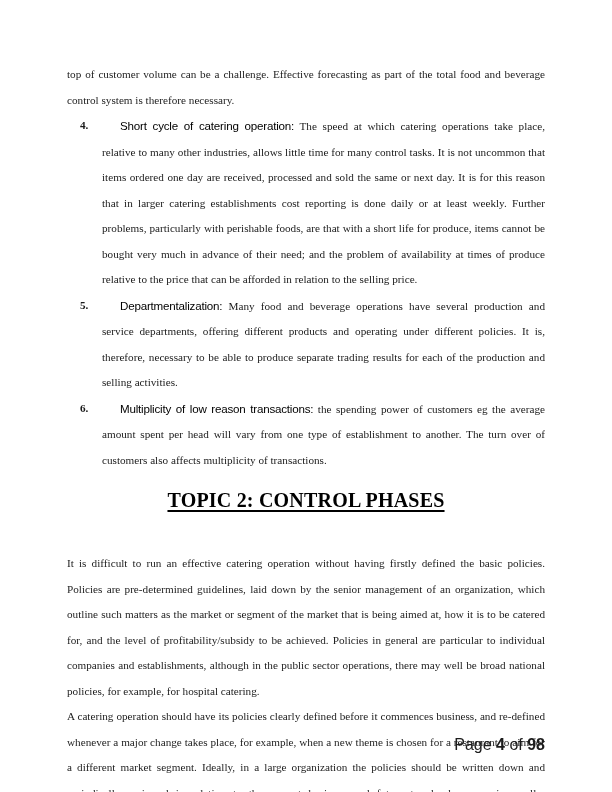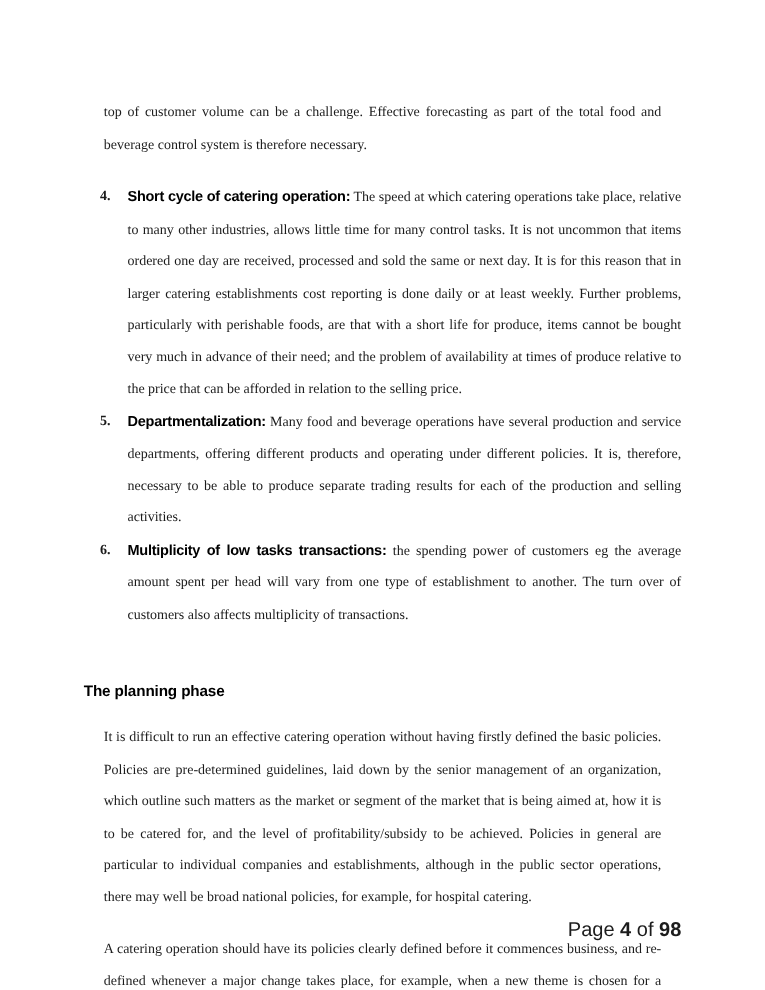--- a/index.html
+++ b/index.html
@@ -23,21 +23,21 @@
     padding: 62px 67px 0 67px;
   }
 
   
   .para {
     font-family: "Liberation Serif", serif;
     font-size: 11.2px;
     line-height: 25.5px;
     text-align: justify;
     text-justify: inter-word;
-    margin: 16px;
+    margin: 0;
     color: #1c1c1c;
   }
 
   
   .list-item {
     position: relative;
     display: block;
     padding-left: 35px;
     margin: 0;
   }
@@ -53,24 +53,25 @@
   .list-item .body {
     font-family: "Liberation Serif", serif;
     font-size: 11.2px;
     line-height: 25.5px;
     text-align: justify;
     text-justify: inter-word;
     display: block;
   }
   .lead {
     font-family: "Liberation Sans", sans-serif;
-    font-weight: bold;
+    font-weight: normal;
     font-size: 11.6px;
     letter-spacing: -0.2px;
     color: #000;
+    margin-left: 18px;
   }
 
   
   .topic-title {
     font-family: "Liberation Serif", serif;
     font-weight: bold;
     font-size: 20px;
     text-align: center;
     text-decoration: underline;
     text-underline-offset: 3px;
@@ -124,28 +125,28 @@
     <span class="body"><span class="lead">Short cycle of catering operation:</span><span> The speed at which catering operations take place, relative to many other industries, allows little time for many control tasks. It is not uncommon that items ordered one day are received, processed and sold the same or next day. It is for this reason that in larger catering establishments cost reporting is done daily or at least weekly. Further problems, particularly with perishable foods, are that with a short life for produce, items cannot be bought very much in advance of their need; and the problem of availability at times of produce relative to the price that can be afforded in relation to the selling price.</span></span>
   </div>
 
   <div class="list-item">
     <span class="num">5.</span>
     <span class="body"><span class="lead">Departmentalization:</span><span> Many food and beverage operations have several production and service departments, offering different products and operating under different policies. It is, therefore, necessary to be able to produce separate trading results for each of the production and selling activities.</span></span>
   </div>
 
   <div class="list-item">
     <span class="num">6.</span>
-    <span class="body"><span class="lead">Multiplicity of low tasks transactions:</span><span> the spending power of customers eg the average amount spent per head will vary from one type of establishment to another. The turn over of customers also affects multiplicity of transactions.</span></span>
+    <span class="body"><span class="lead">Multiplicity of low reason transactions:</span><span> the spending power of customers eg the average amount spent per head will vary from one type of establishment to another. The turn over of customers also affects multiplicity of transactions.</span></span>
   </div>
 
+  <h1 class="topic-title">TOPIC 2: CONTROL PHASES</h1>
 
   <div class="gap-lg"></div>
 
 
   <div class="gap-md"></div>
 
-  <h2 class="h-sub">The planning phase</h2>
   <p class="para">It is difficult to run an effective catering operation without having firstly defined the basic policies. Policies are pre-determined guidelines, laid down by the senior management of an organization, which outline such matters as the market or segment of the market that is being aimed at, how it is to be catered for, and the level of profitability/subsidy to be achieved. Policies in general are particular to individual companies and establishments, although in the public sector operations, there may well be broad national policies, for example, for hospital catering.</p>
   <p class="para">A catering operation should have its policies clearly defined before it commences business, and re-defined whenever a major change takes place, for example, when a new theme is chosen for a restaurant to aim for a different market segment. Ideally, in a large organization the policies should be written down and periodically reviewed in relation to the current business and future trends; however, in smaller organizations there is not the communication problem of a large organization and to formally draw up and commit policies to paper is not so vital. There are three basic policies which need to be considered:</p>
 
   <div class="footer"><span>Page </span><b>4</b><span> of </span><b>98</b></div>
 
 </div>
 
 </body></html>

